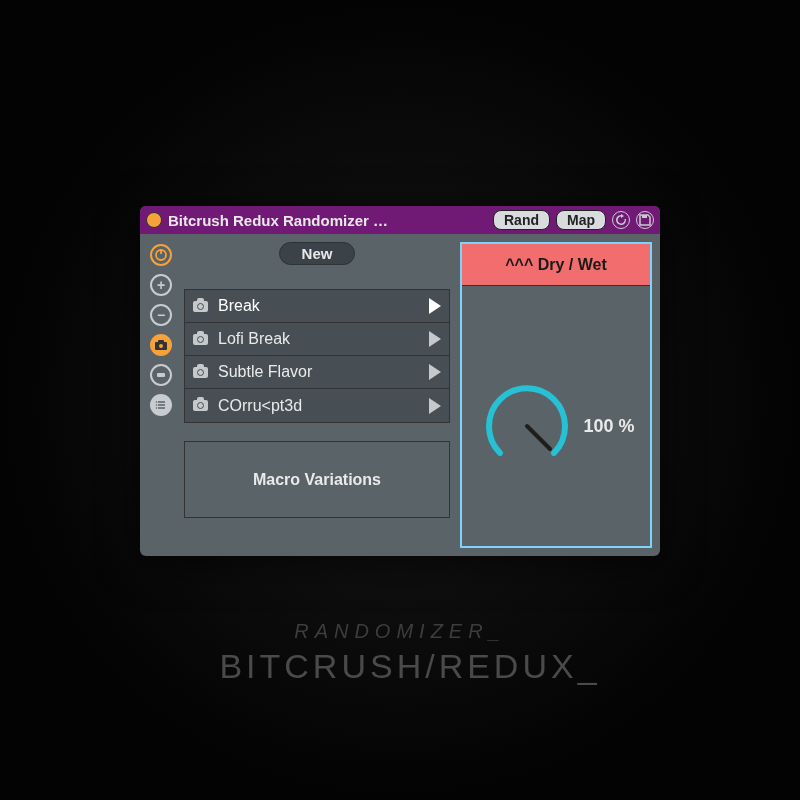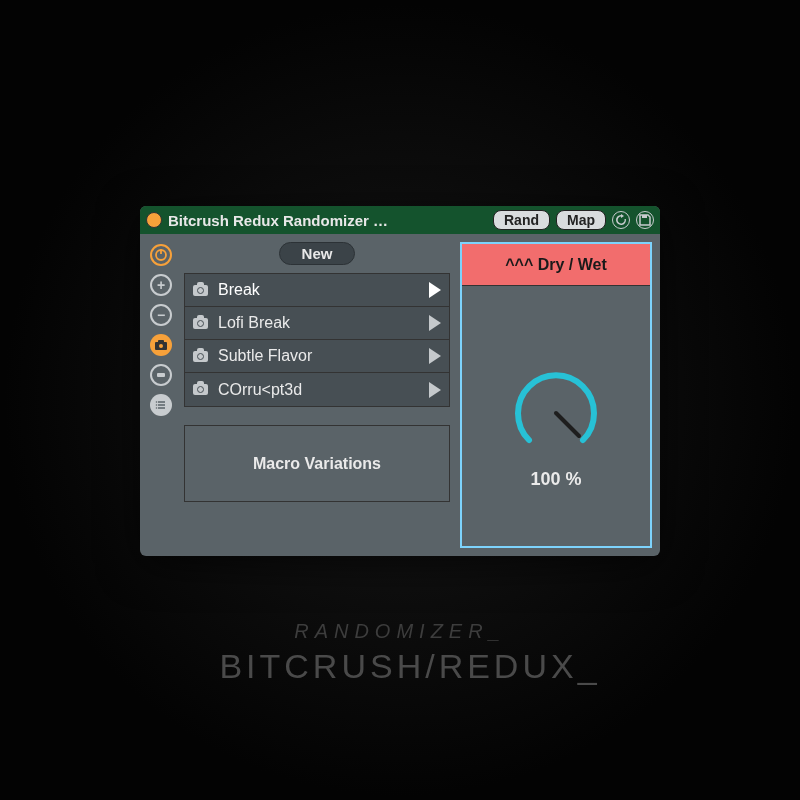--- a/index.html
+++ b/index.html
@@ -13,21 +13,21 @@
     position: absolute; left: 140px; top: 206px;
     width: 520px; height: 350px;
     background: #5a6368;
     border-radius: 6px;
     box-shadow: 0 8px 40px rgba(0,0,0,0.6);
     display: flex; flex-direction: column;
   }
   
   .titlebar {
     height: 28px;
-    background: #14532d;
+    background: #701a75;
     border-radius: 6px 6px 0 0;
     display: flex; align-items: center;
     padding: 0 6px; gap: 6px;
   }
   .tb-dot {
     width: 16px; height: 16px; border-radius: 50%;
     background: #f7a13a; border: 1px solid #333;
   }
   .tb-title {
     color: #e8e8e8; font-size: 15px; font-weight: 600;
@@ -69,21 +69,21 @@
   .rail-list { background: #c8cccf; color:#5a6368; }
   
   .presets {
     width: 266px; display: flex; flex-direction: column;
   }
   .new-btn {
     align-self: center;
     background: #3b4348; color: #e8e8e8;
     border-radius: 12px; padding: 2px 22px;
     font-size: 15px; font-weight: 600;
-    cursor: pointer; margin-bottom: 8px;
+    cursor: pointer; margin-bottom: 24px;
     border: 1px solid #2c3236;
   }
   .preset-list { border: 1px solid #333; }
   .preset-row {
     height: 33px; background: #474f54;
     border-bottom: 1px solid #333;
     display: flex; align-items: center;
     padding: 0 8px; gap: 10px;
     cursor: pointer;
   }
@@ -123,21 +123,21 @@
     display:flex; flex-direction:column; align-items:center;
     position: relative;
   }
   .knob-header {
     width: 100%; height: 42px;
     background: #f26d6d;
     display:flex; align-items:center; justify-content:center;
     color:#1a1a1a; font-size:16px; font-weight:600;
     border-bottom: 1px solid #333;
   }
-  .knob-wrap { flex:1; display:flex; flex-direction:column; align-items:center; justify-content:center; gap:6px; padding-top:20px; }
+  .knob-wrap { flex:1; display:flex; flex-direction:row; align-items:center; justify-content:center; gap:6px; padding-top:20px; }
   .knob-svg { width: 100px; height: 100px; }
   .knob-value { color:#eaeaea; font-size:18px; font-weight:600; }
   
   .caption {
     position:absolute; left:0; right:0; top: 620px;
     text-align:center;
     color:#3d3d3d;
     letter-spacing: 6px;
   }
   .caption .line1 { font-size: 20px; font-weight:400;font-style:italic; }

